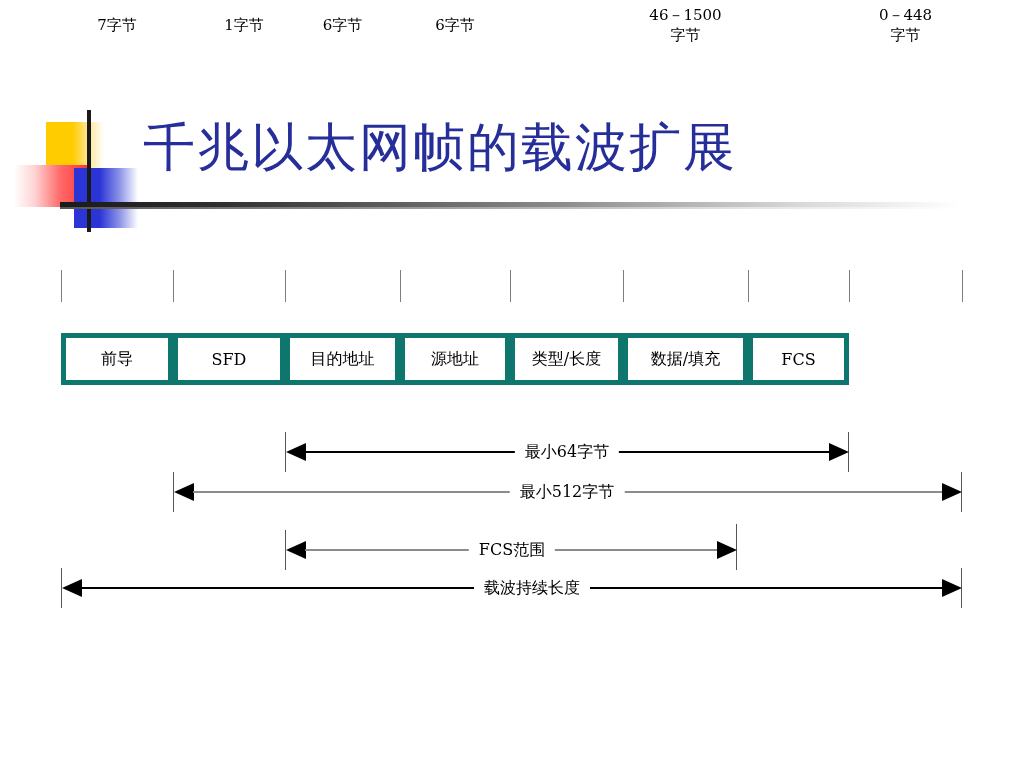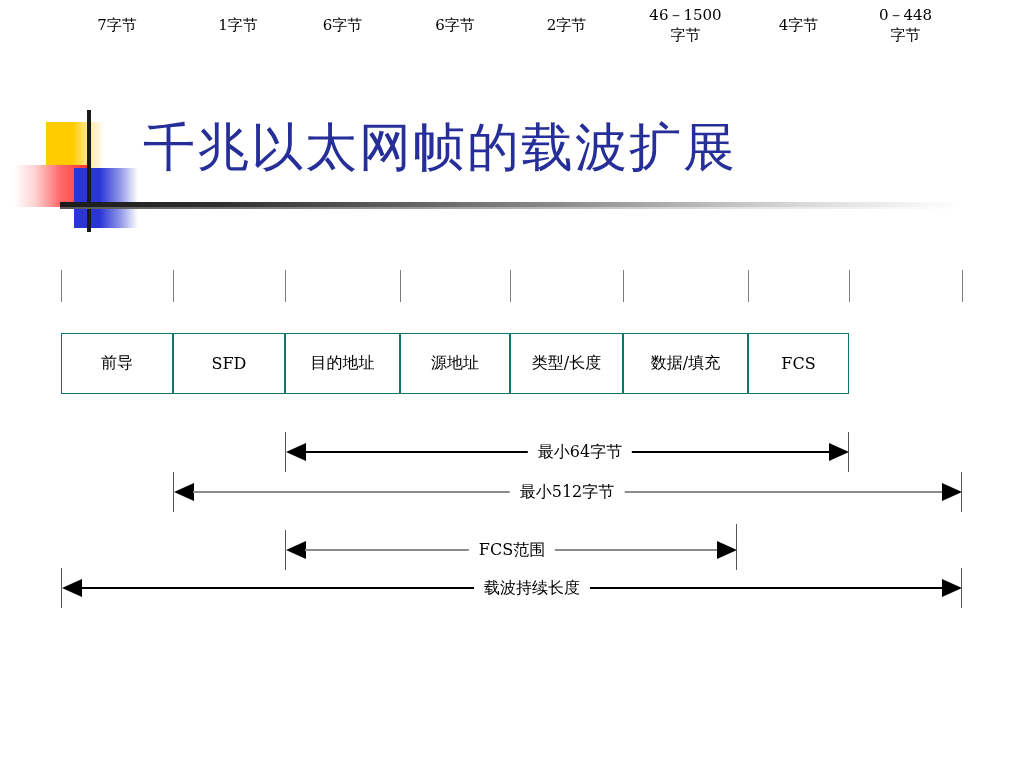--- a/index.html
+++ b/index.html
@@ -110,23 +110,23 @@
   .size-tick {
     position: absolute;
     top: 270px;
     width: 1px;
     height: 32px;
     background: #7d7d7d;
   }
   .frame-cell {
     position: absolute;
     top: 333px;
-    height: 61px;
+    height: 52px;
     box-sizing: border-box;
-    border: 1px solid #0f766e;
+    border: 5px solid #0f766e;
     display: flex;
     align-items: center;
     justify-content: center;
     font-size: 16px;
     background: #ffffff;
     color: #000;
     white-space: nowrap;
   }
   .frame-cell.highlight {
     background: #F89C06;
@@ -196,31 +196,29 @@
   <div class="size-tick" style="left:173px"></div>
   <div class="size-tick" style="left:285px"></div>
   <div class="size-tick" style="left:400px"></div>
   <div class="size-tick" style="left:510px"></div>
   <div class="size-tick" style="left:623px"></div>
   <div class="size-tick" style="left:748px"></div>
   <div class="size-tick" style="left:849px"></div>
   <div class="size-tick" style="left:962px"></div>
 
   <div class="size-cell" style="left:61px;  width:112px">7字节</div>
-  <div class="size-cell" style="left:182px; width:112px">1字节</div>
+  <div class="size-cell" style="left:188px; width:112px">1字节</div>
   <div class="size-cell" style="left:285px; width:115px">6字节</div>
   <div class="size-cell" style="left:400px; width:110px">6字节</div>
-  <div class="size-cell" style="left:510px; width:113px">2字节</div>
   <div class="size-cell" style="left:623px; width:125px">
     <div>
       <div>46－1500</div>
       <div>字节</div>
     </div>
   </div>
-  <div class="size-cell" style="left:748px; width:101px">4字节</div>
   <div class="size-cell" style="left:849px; width:113px">
     <div>
       <div>0－448</div>
       <div>字节</div>
     </div>
   </div>
 
   <div class="frame-cell" style="left:61px;  width:112px">前导</div>
   <div class="frame-cell" style="left:173px; width:112px">SFD</div>
   <div class="frame-cell" style="left:285px; width:115px">目的地址</div>
@@ -228,21 +226,21 @@
   <div class="frame-cell" style="left:510px; width:113px">类型/长度</div>
   <div class="frame-cell" style="left:748px; width:101px">FCS</div>
   <div class="frame-cell" style="left:623px; width:125px">数据/填充</div>
 
   <div class="measure" style="left:0; top:432px; width:1024px">
     <div class="m-tick" style="left:285px; top:0px;  height:40px"></div>
     <div class="m-tick" style="left:848px; top:0px;  height:40px"></div>
     <div class="m-arrow-l" style="left:286px"></div>
     <div class="m-line" style="left:305px; width:525px"></div>
     <div class="m-arrow-r" style="left:829px"></div>
-    <div class="m-label" style="left:580px">最小64字节</div>
+    <div class="m-label" style="left:567px">最小64字节</div>
   </div>
 
   <div class="measure" style="left:0; top:472px; width:1024px">
     <div class="m-tick" style="left:173px; top:0px; height:40px"></div>
     <div class="m-tick" style="left:961px; top:0px; height:40px"></div>
     <div class="m-arrow-l" style="left:174px"></div>
     <div class="m-line grey" style="left:193px; width:750px"></div>
     <div class="m-arrow-r" style="left:942px"></div>
     <div class="m-label" style="left:567px">最小512字节</div>
   </div>

